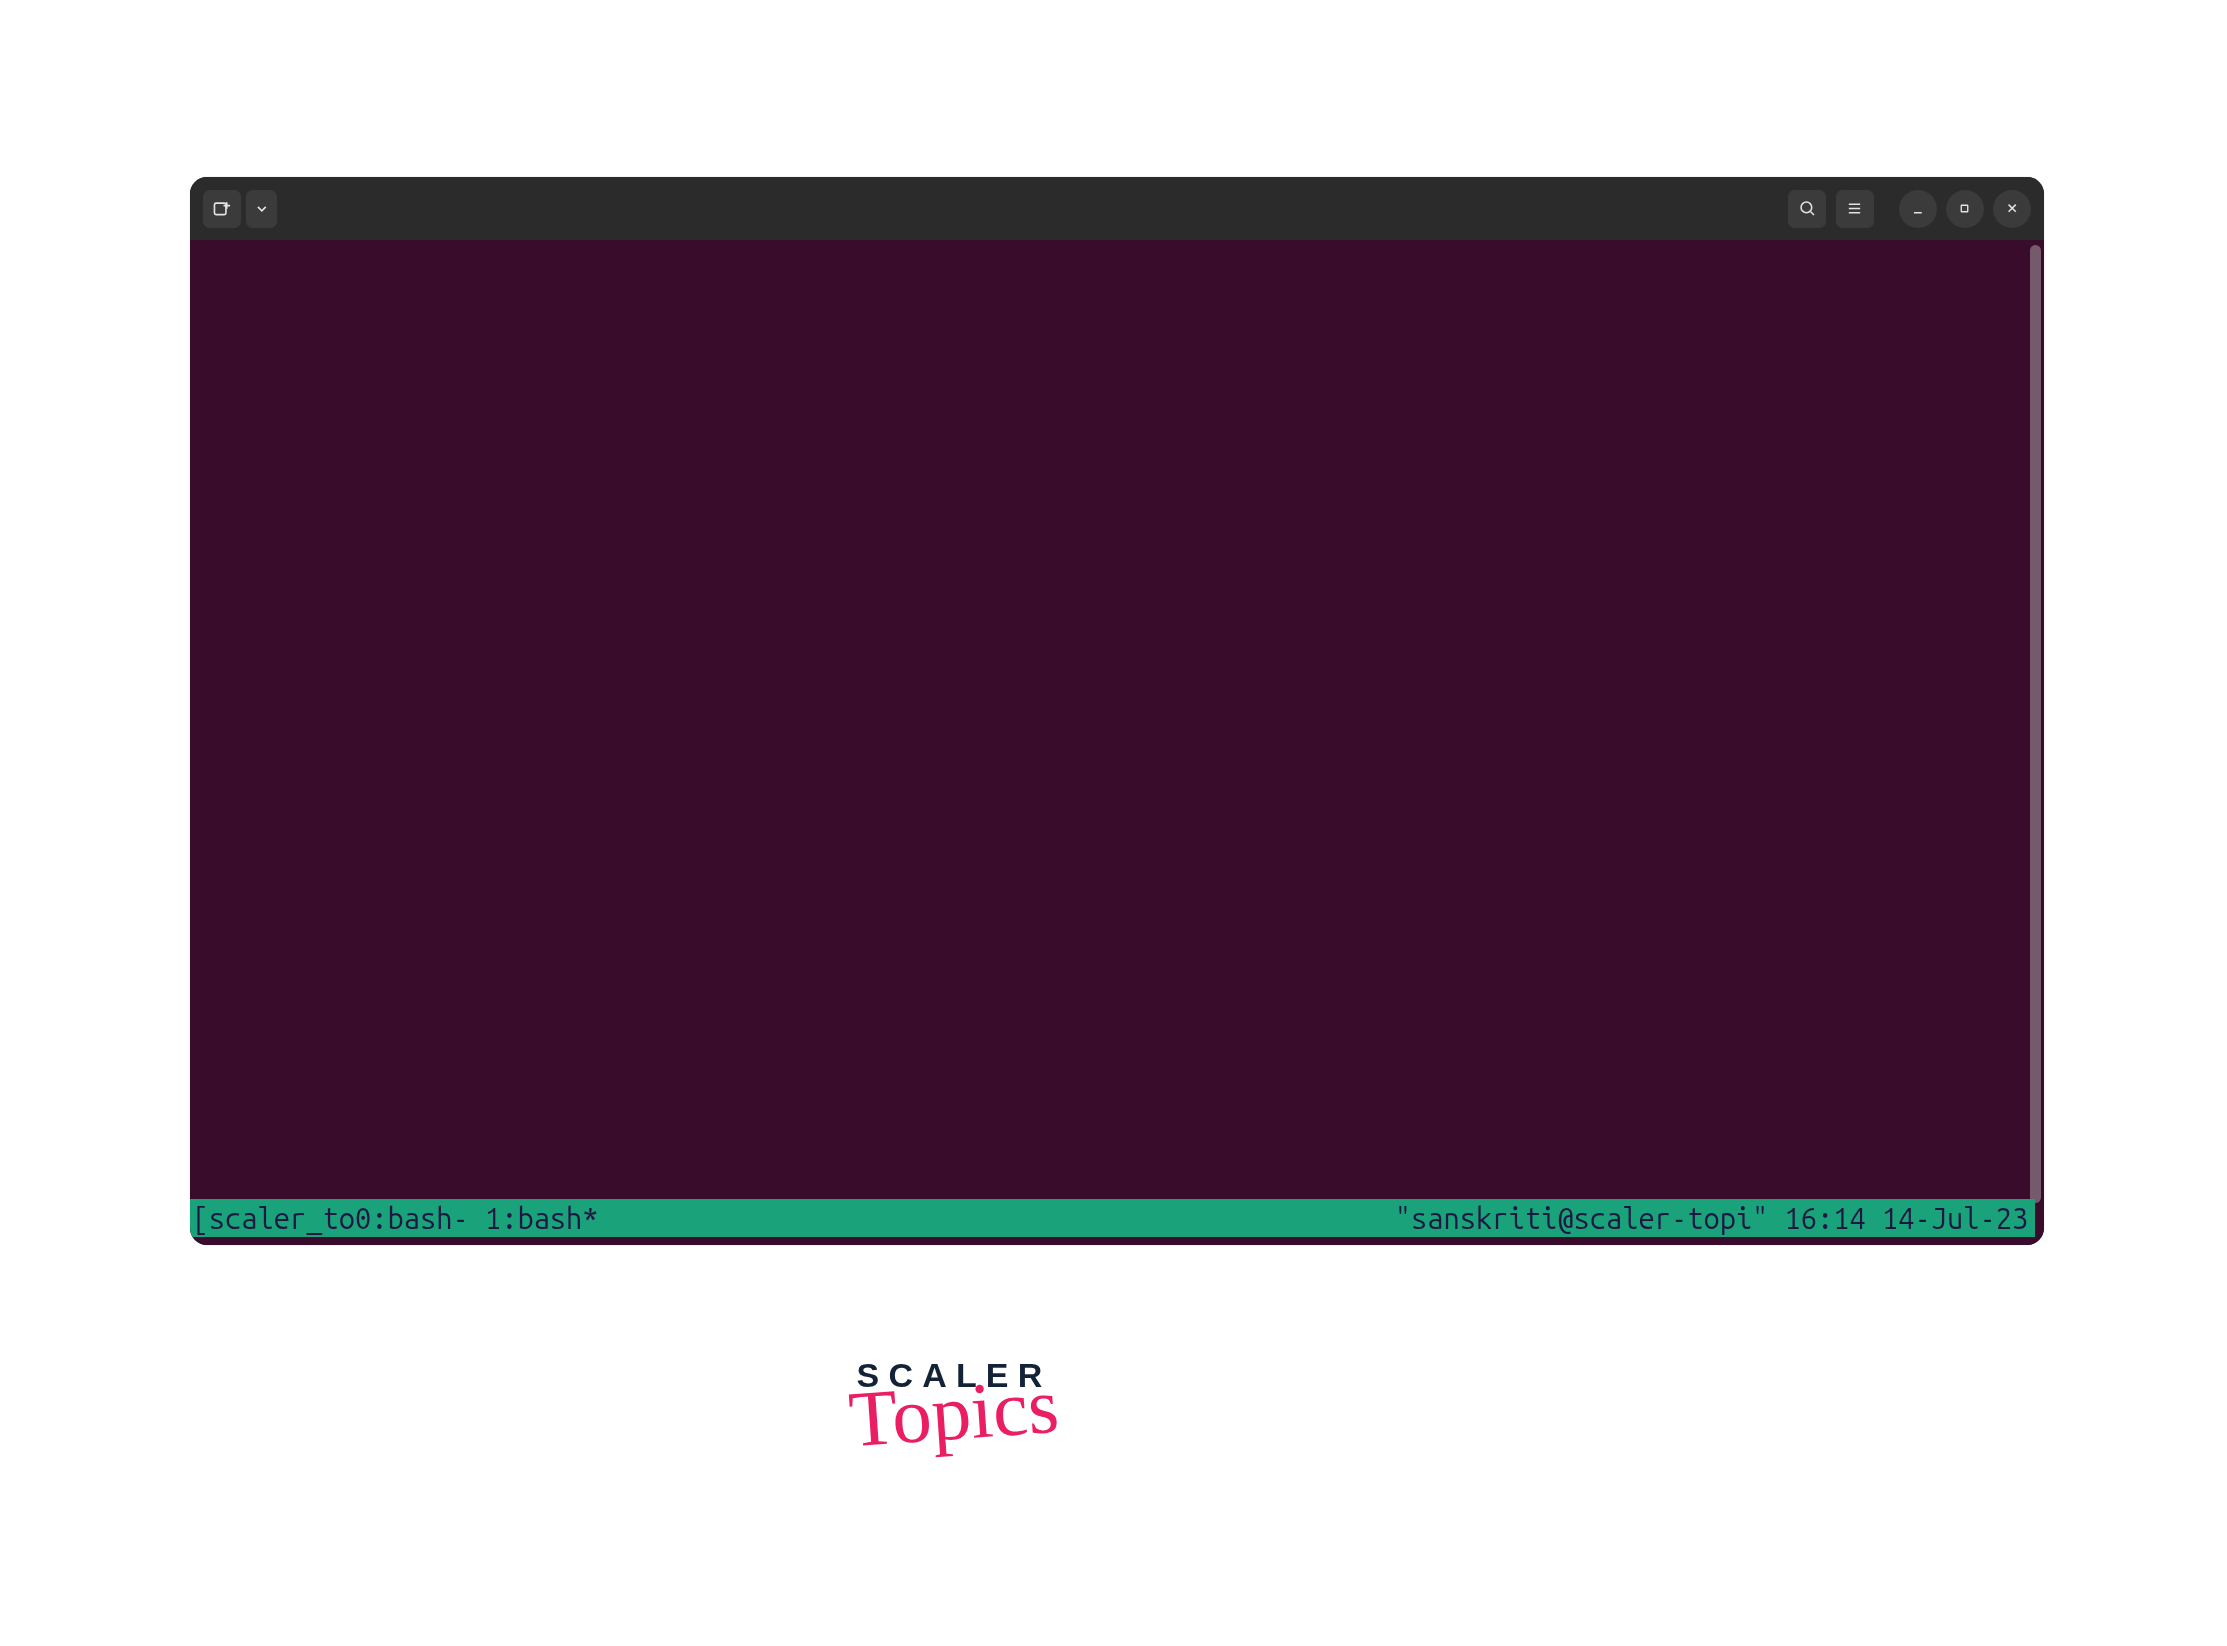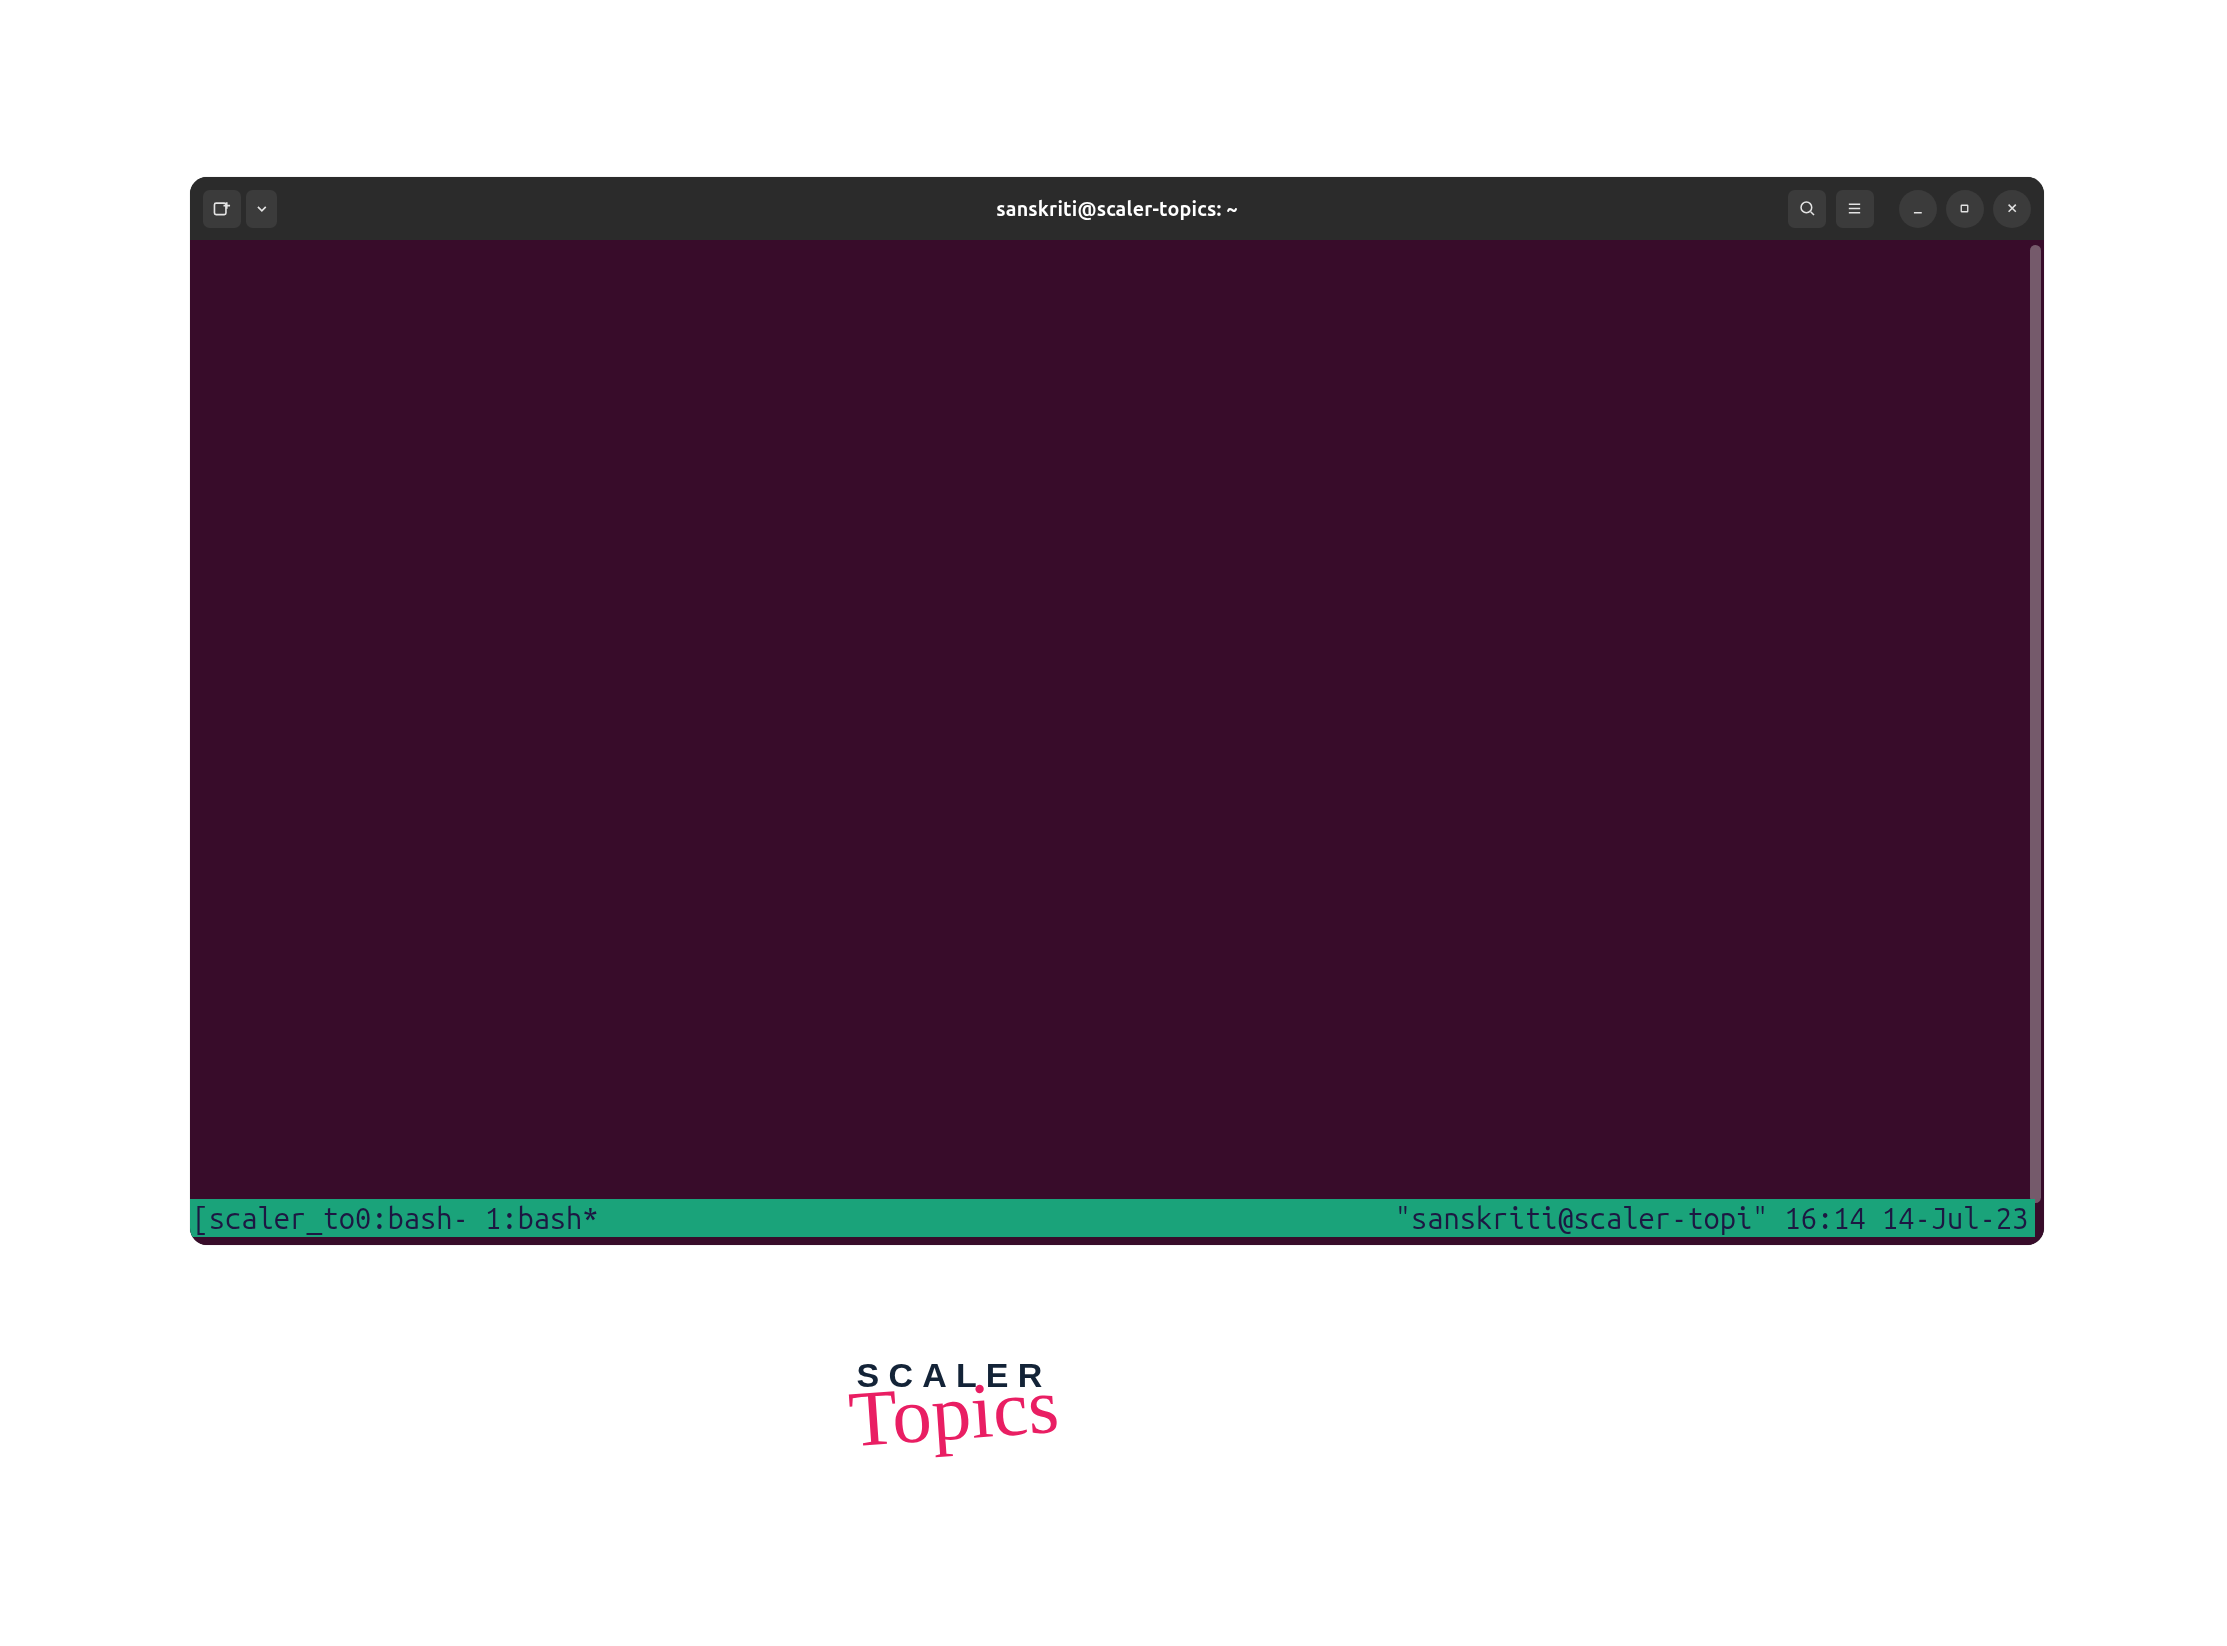--- a/index.html
+++ b/index.html
@@ -180,21 +180,20 @@
       </div>
       <div class="tb-btn dropdown">
         <span>
           <svg width="15.7" height="15.7" viewBox="0 0 24 24" fill="none" stroke="currentColor" stroke-width="2.5">
             <polyline points="6 9 12 15 18 9"></polyline>
           </svg>
         </span>
       </div>
     </div>
 
-    <div class="title-center">sanskriti@scaler-topics: ~</div>
 
     <div class="right-group">
       <div class="sq-btn">
         <span>
           <svg width="18.3" height="18.3" viewBox="0 0 24 24" fill="none" stroke="currentColor" stroke-width="2">
             <circle cx="11" cy="11" r="7"></circle>
             <line x1="21" y1="21" x2="16.65" y2="16.65"></line>
           </svg>
         </span>
       </div>

